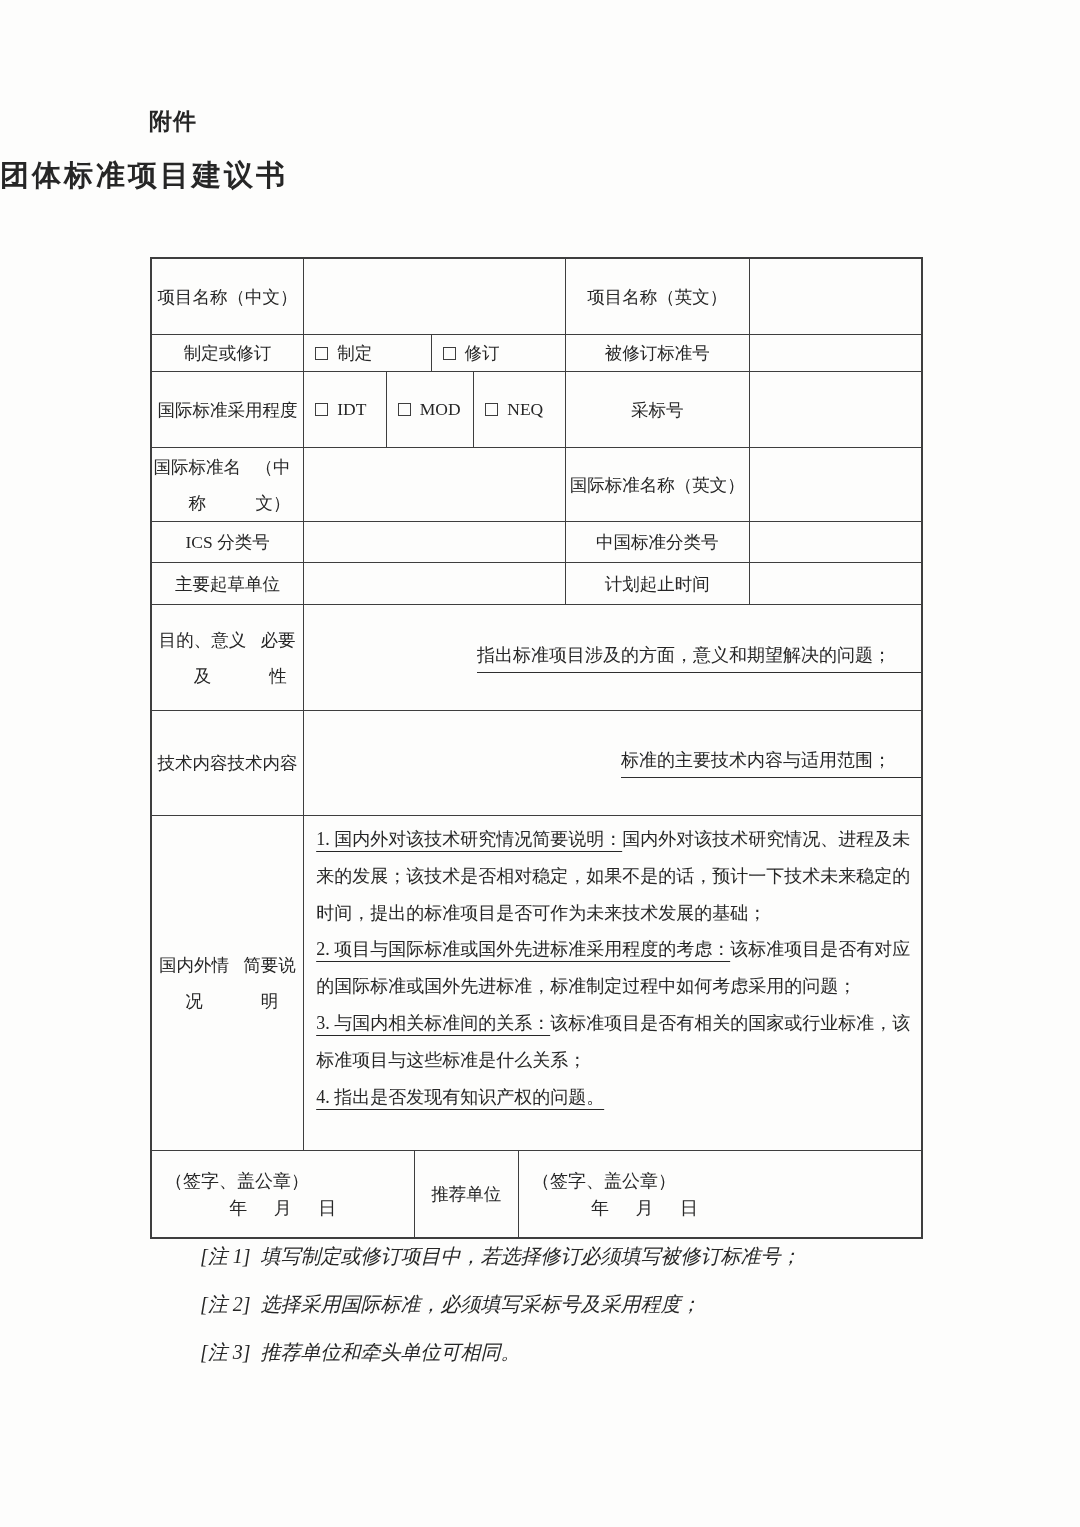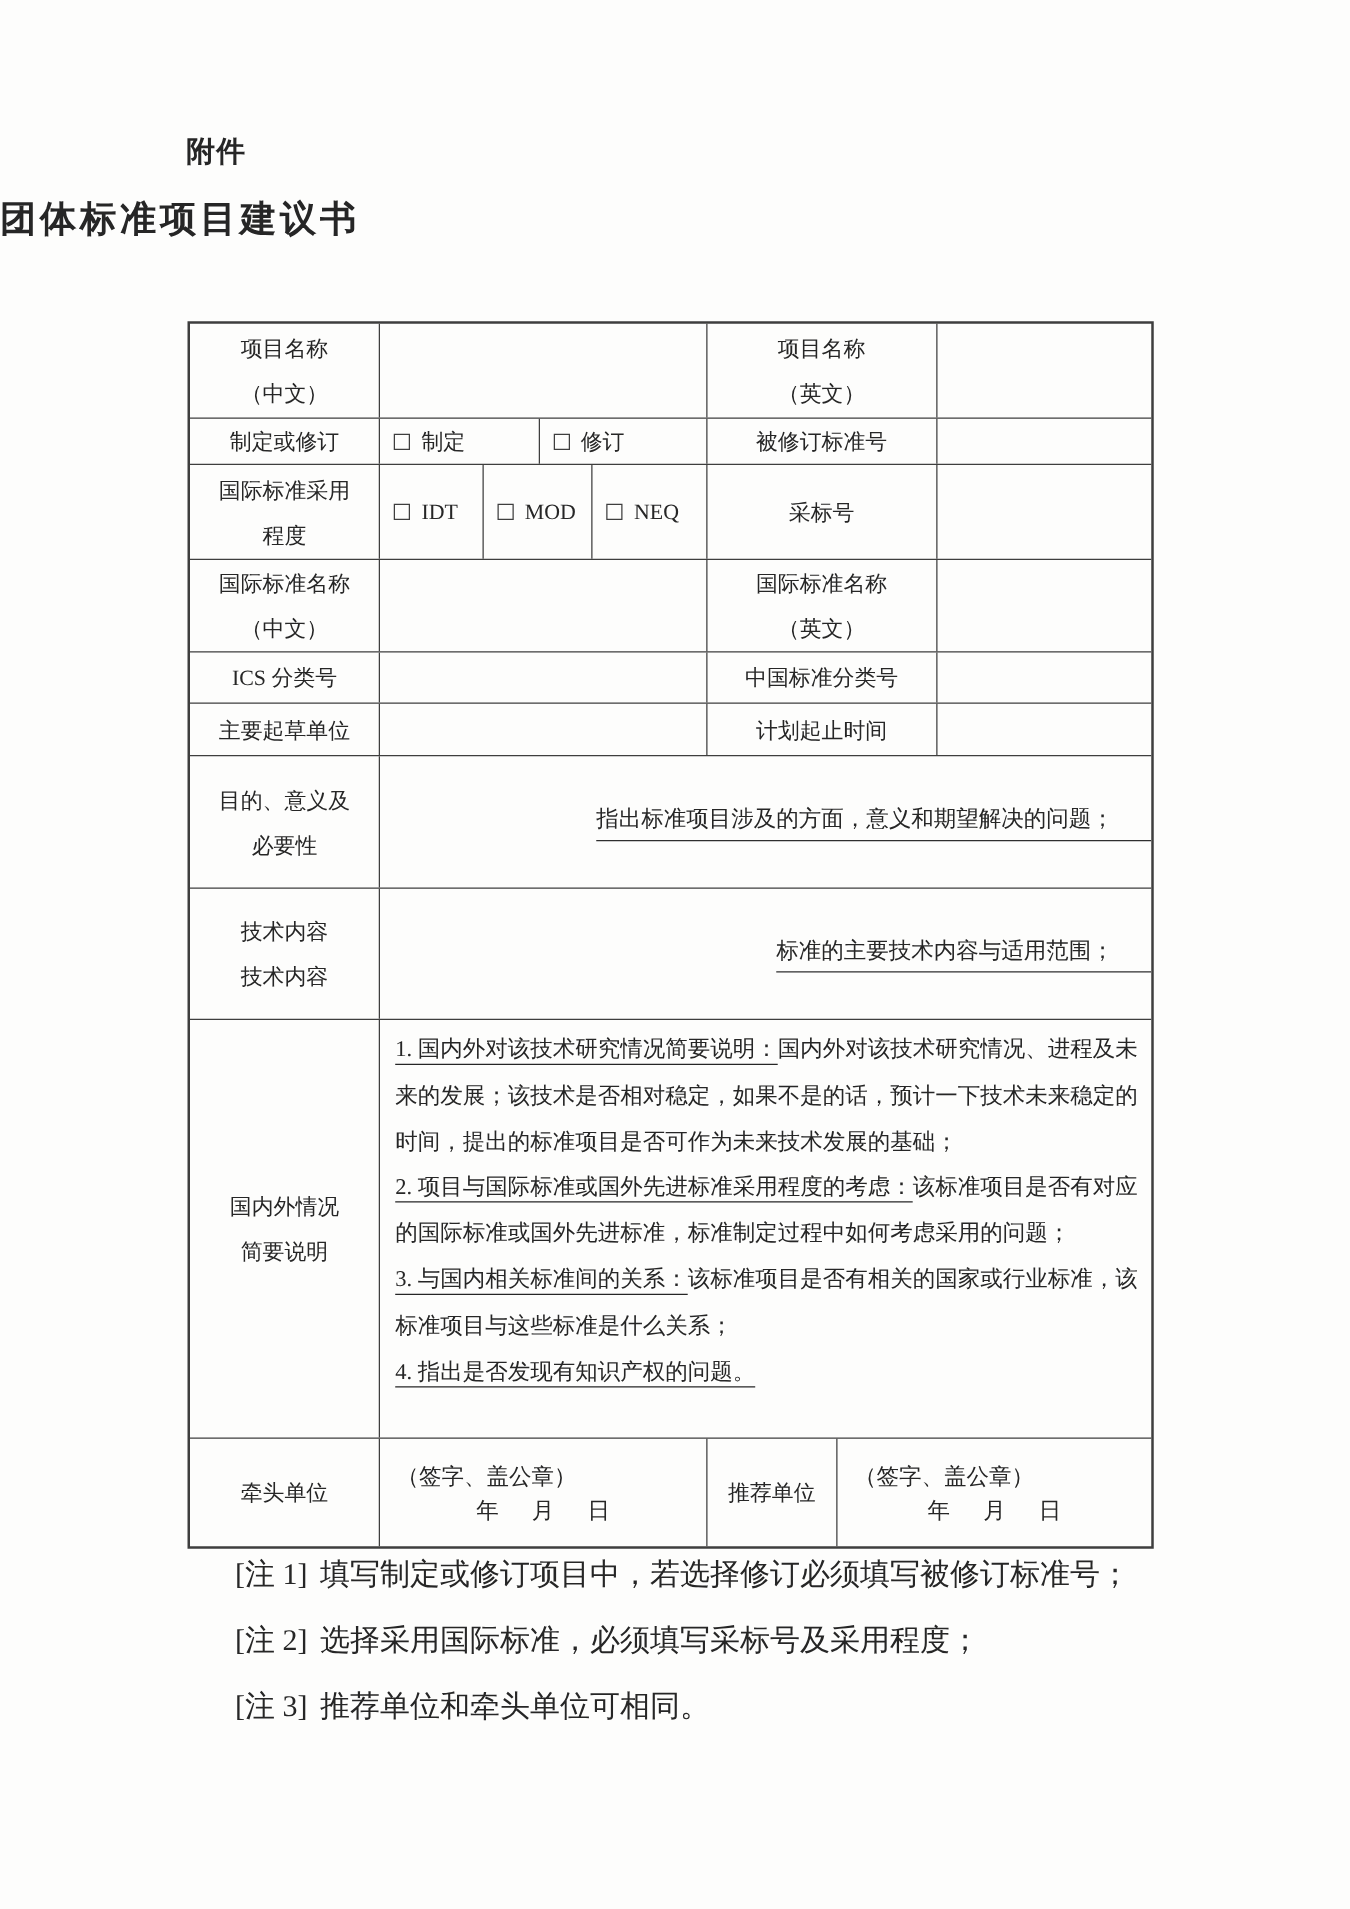--- a/index.html
+++ b/index.html
@@ -25,39 +25,39 @@
     background:transparent;
   }
   .trow { display:flex; width:100%; box-sizing:border-box; }
   .trow + .trow { border-top:1.6px solid #3e3e3e; }
   .cell {
     box-sizing:border-box; display:flex;
     align-items:center; justify-content:center;
     font-size:17.5px; text-align:center; overflow:hidden;
   }
   .cell + .cell { border-left:1.6px solid #3e3e3e; }
-  .label2 { display:flex; flex-direction:column; line-height:36px; }
+  .label2 { display:flex; flex-direction:row; line-height:36px; }
   .opt { justify-content:flex-start; padding-left:11px; text-align:center; }
   .cb {
     display:inline-block; width:11px; height:11px;
     border:1.5px solid #3e3e3e; margin-right:9px; flex:none;
     background:transparent;
   }
   .hint-cell { justify-content:flex-end; padding-left:12px; font-size:18px; text-align:left; }
   .u-trail { border-bottom:1.5px solid #2f2f2f; padding-bottom:5px; padding-right:30px; }
   .overview-cell {
     display:block; padding:5px 8px 0 12px;
     font-size:18px; line-height:36.8px; text-align:left;
   }
   .overview-cell p { margin:0; }
   .u { text-decoration:underline; text-underline-offset:6px; text-decoration-thickness:1.2px; }
   .sign-cell { flex-direction:column; align-items:stretch; justify-content:center; gap:3px; font-size:18px; }
   .sign-line1 { text-align:left; padding-left:13px; }
   .sign-line2 { text-align:center; word-spacing:22px; }
-  .notes { position:absolute; left:188px; top:1243px; font-size:24px; }
+  .notes { position:absolute; left:200px; top:1243px; font-size:20px;font-style:italic; }
   .note { margin-bottom:21px; }
   .note-tag { margin-right:10px; }
 
   
   .w-c1 { width:19.66%; }  
   .w-c2 { width:34.02%; }  
   .w-c3 { width:23.93%; }  
   .w-c4 { width:22.39%; }  
   .w-o1 { width:16.56%; }  
   .w-o2 { width:17.46%; }  
@@ -208,23 +208,20 @@
     </div>
     <div class="cell w-full overview-cell">
       <p><span class="u">1. 国内外对该技术研究情况简要说明：</span><span>国内外对该技术研究情况、进程及未来的发展；该技术是否相对稳定，如果不是的话，预计一下技术未来稳定的时间，提出的标准项目是否可作为未来技术发展的基础；</span></p>
       <p><span class="u">2. 项目与国际标准或国外先进标准采用程度的考虑：</span><span>该标准项目是否有对应的国际标准或国外先进标准，标准制定过程中如何考虑采用的问题；</span></p>
       <p><span class="u">3. 与国内相关标准间的关系：</span><span>该标准项目是否有相关的国家或行业标准，该标准项目与这些标准是什么关系；</span></p>
       <p><span class="u">4. 指出是否发现有知识产权的问题。</span><span></span></p>
     </div>
   </div>
 
   <div class="trow" style="height:87px">
-    <div class="cell w-c1">
-      <span>牵头单位</span>
-    </div>
     <div class="cell w-c2 sign-cell">
       <span class="sign-line1">（签字、盖公章）</span>
       <span class="sign-line2">年 月 日</span>
     </div>
     <div class="cell w-rec">
       <span>推荐单位</span>
     </div>
     <div class="cell w-sg2 sign-cell">
       <span class="sign-line1">（签字、盖公章）</span>
       <span class="sign-line2">年 月 日</span>

